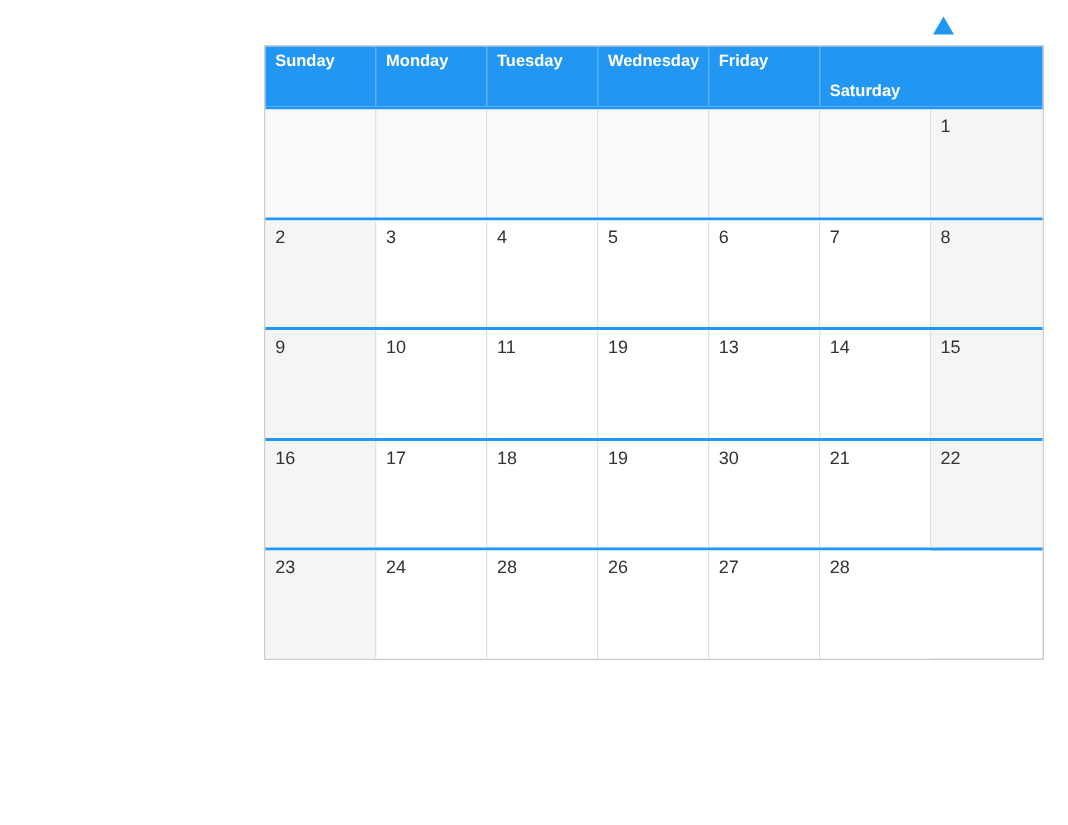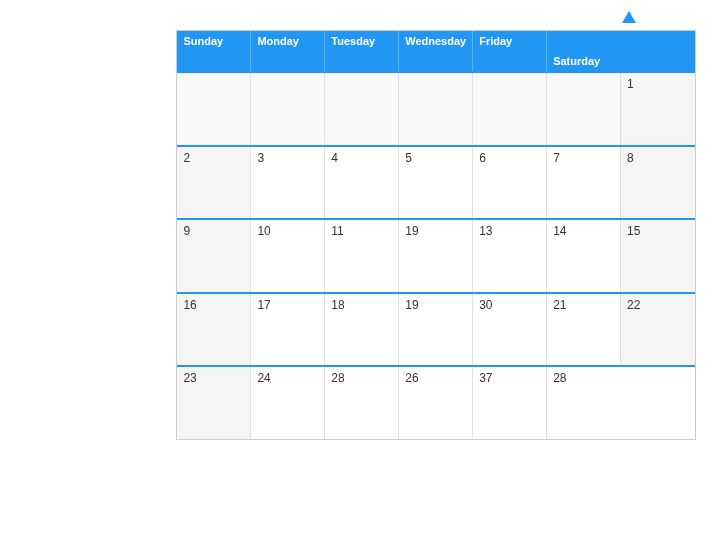--- a/index.html
+++ b/index.html
@@ -261,21 +261,21 @@
           <div class="cal-cell">
             <span class="day-num">24</span>
           </div>
           <div class="cal-cell">
             <span class="day-num">28</span>
           </div>
           <div class="cal-cell">
             <span class="day-num">26</span>
           </div>
           <div class="cal-cell">
-            <span class="day-num">37</span>
+            <span class="day-num">27</span>
           </div>
           <div class="cal-cell">
             <span class="day-num">28</span>
           </div>
         </div>
       </div>
   </div>
 </div>
 
 </body></html>

